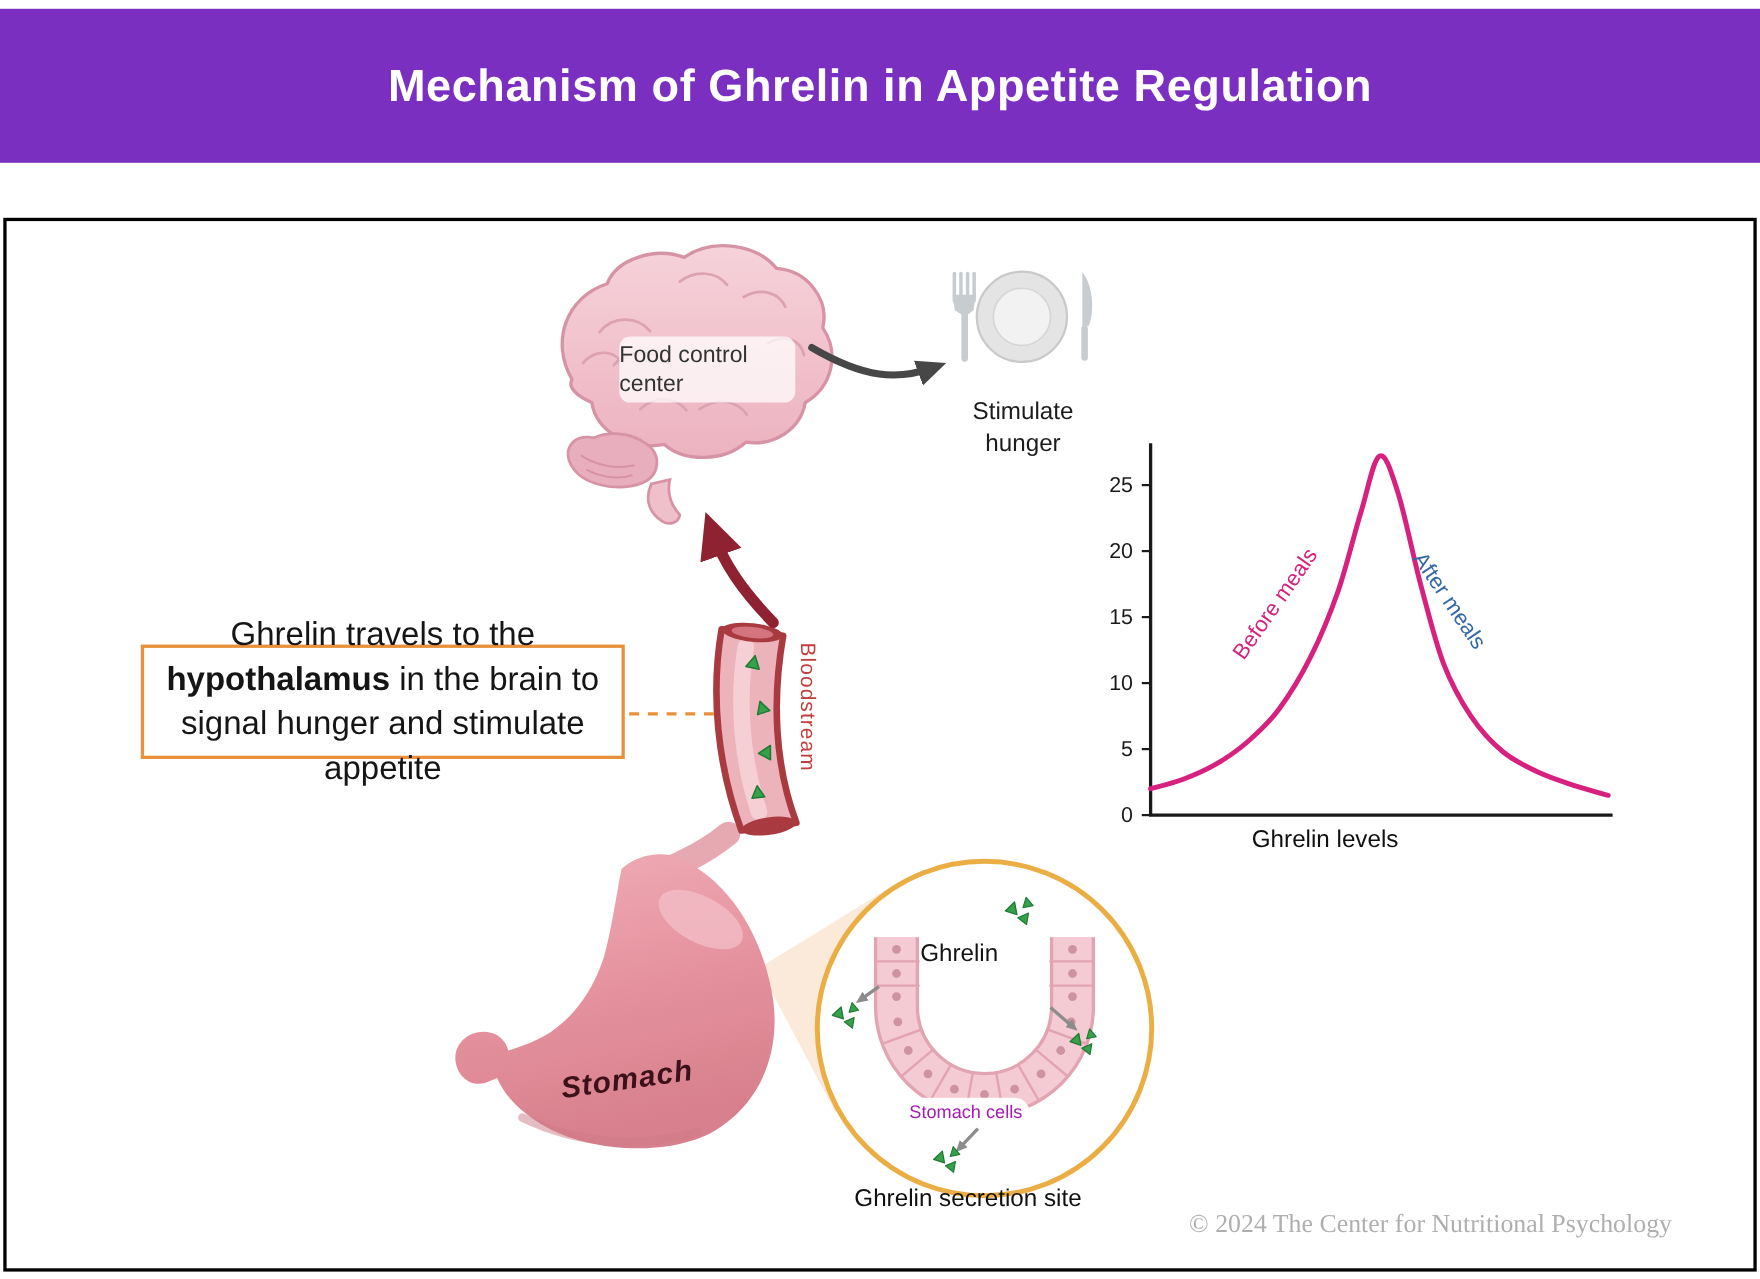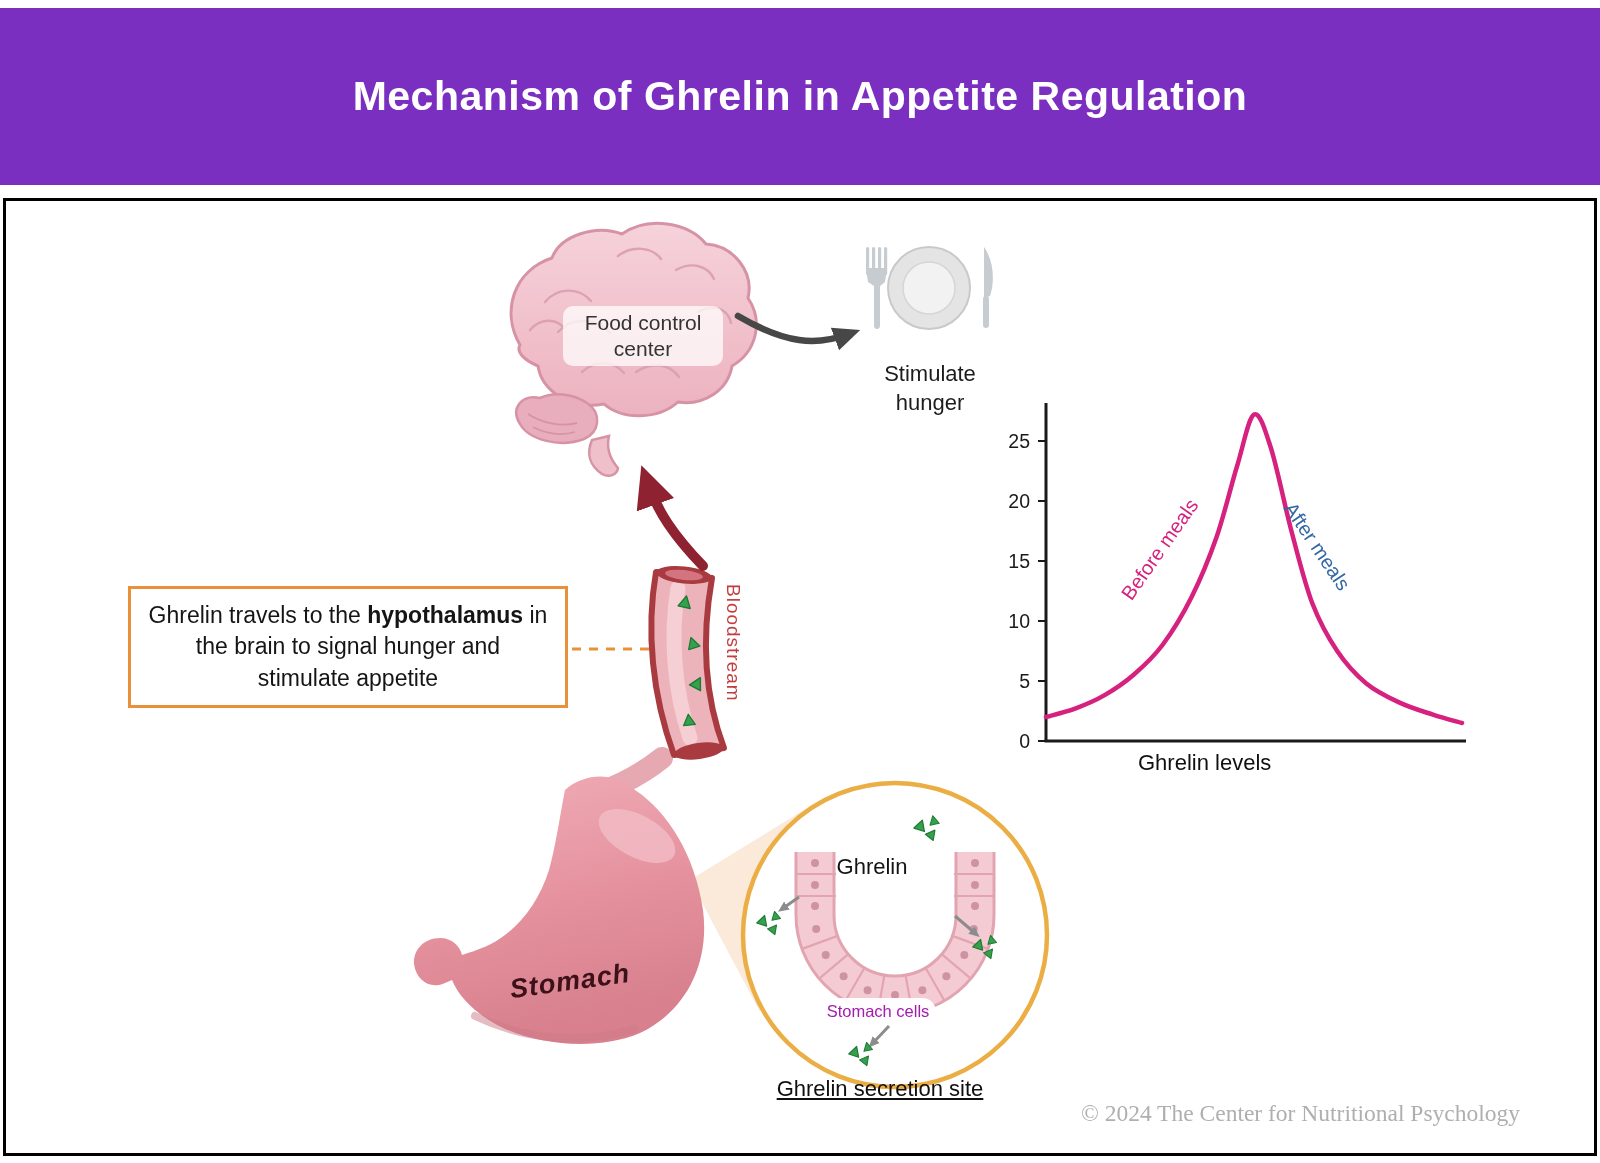--- a/index.html
+++ b/index.html
@@ -1,38 +1,38 @@
 <!DOCTYPE html>
 <html><head>
 <meta charset="utf-8">
 <style>
   html,body{margin:0;padding:0;background:#ffffff;}
   .page{position:relative;width:1600px;height:1163px;overflow:hidden;background:#fff;
         font-family:"Liberation Sans",sans-serif;}
-  .header{position:absolute;top:8px;left:0;width:1600px;height:177px;background:#7B2FC0;
+  .header{position:absolute;top:8px;left:0;width:1600px;height:140px;background:#7B2FC0;
           display:flex;align-items:center;justify-content:center;}
   .header h1{margin:0;color:#ffffff;font-size:41px;font-weight:bold;letter-spacing:0.5px;}
   .frame{position:absolute;left:3px;top:198px;width:1594px;height:958px;border:3px solid #000;
          box-sizing:border-box;background:#fff;}
   .svg-layer{position:absolute;left:0;top:0;width:1600px;height:1163px;}
   .lbl{position:absolute;color:#1a1a1a;}
   .food-label{left:563px;top:306px;width:160px;height:60px;background:rgba(255,255,255,0.74);
-              border-radius:10px;display:flex;align-items:center;justify-content:center;text-align:center;
+              border-radius:10px;display:flex;align-items:center;justify-content:center;
               font-size:21px;color:#333;line-height:1.25;}
   .stim-label{left:852px;top:340px;width:156px;text-align:center;font-size:22px;line-height:1.3;color:#1c1c1c;margin-top:20px;}
-  .info-box{left:128px;top:586px;width:440px;height:122px;border:3px solid #E8913A;background:#fff;
+  .info-box{left:128px;top:586px;width:440px;height:104px;border:3px solid #E8913A;background:#fff;
             box-sizing:border-box;display:flex;align-items:center;justify-content:center;text-align:center;
-            font-size:23px;line-height:1.35;color:#151515;padding:0 16px;}
+            font-size:30px;line-height:1.35;color:#151515;padding:0 16px;}
   .blood-label{left:722px;top:584px;writing-mode:vertical-rl;font-size:19px;color:#C23E3E;letter-spacing:1px;}
   .stomach-label{left:495px;top:966px;width:150px;text-align:center;font-size:27px;font-weight:bold;
                  font-style:italic;color:#3C1119;transform:rotate(-8deg);letter-spacing:1px;}
   .ghrelin-label{left:826px;top:812px;width:92px;text-align:center;font-size:22px;color:#141414;margin-top:42px;}
   .cells-pill{left:820px;top:998px;width:116px;height:27px;background:rgba(255,255,255,0.95);
               border-radius:14px;text-align:center;font-size:16.5px;line-height:27px;color:#a21caf;}
-  .inset-caption{left:730px;top:1076px;width:300px;text-align:center;font-size:22px;color:#101010;text-decoration:underline;}
+  .inset-caption{left:730px;top:1076px;width:300px;text-align:center;font-size:22px;color:#101010;}
   .xaxis-label{left:1138px;top:750px;width:200px;font-size:22px;color:#101010;}
   .before-label{left:1085px;top:538px;width:150px;text-align:center;font-size:20px;color:#D6217E;
                 transform:rotate(-55deg);}
   .after-label{left:1257px;top:535px;width:120px;text-align:center;font-size:20px;color:#3468A4;
                transform:rotate(56deg);}
   .copyright{left:1020px;top:1100px;width:500px;text-align:right;font-family:"Liberation Serif",serif;
              font-size:23.5px;color:#AFAFAF;}
 </style>
 </head>
 <body>

